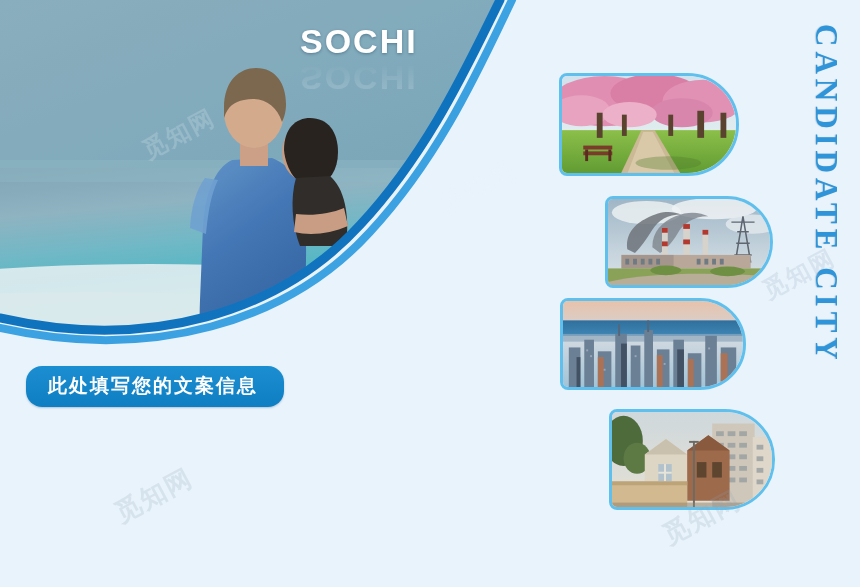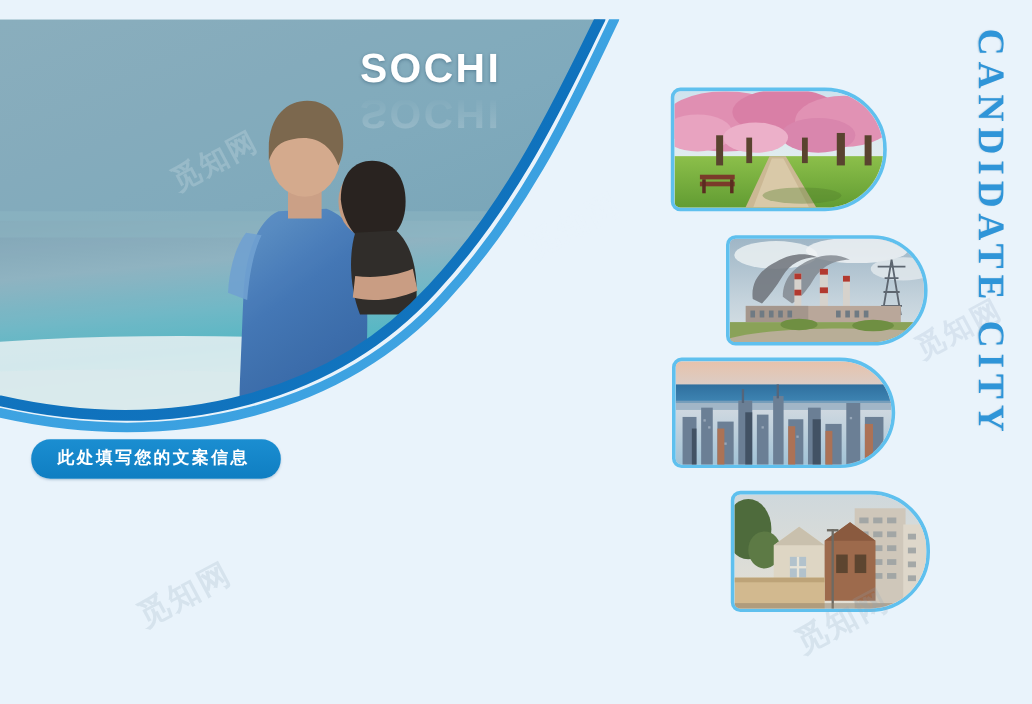--- a/index.html
+++ b/index.html
@@ -5,21 +5,21 @@
   html,body{margin:0;padding:0;}
   body{
     width:860px;height:587px;
     background:#e9f3fb;
     font-family:"Liberation Sans","DejaVu Sans",sans-serif;
     overflow:hidden;position:relative;
   }
   .page{position:absolute;inset:0;width:860px;height:587px;overflow:hidden;background:#e9f3fb;}
 
   
-  .hero-wrap{position:absolute;left:0;top:16px;width:560px;height:380px;}
+  .hero-wrap{position:absolute;left:0;top:0;width:560px;height:380px;}
   .hero-svg{position:absolute;left:0;top:0;}
   .hero-title-box{
     position:absolute;left:300px;top:24px;width:200px;height:80px;
     pointer-events:none;
   }
   .hero-title{
     font-size:34px;font-weight:bold;color:#ffffff;letter-spacing:2px;
     line-height:1;text-align:left;
     text-shadow:0 1px 3px rgba(0,40,70,.35);
   }
@@ -31,21 +31,21 @@
     -webkit-mask-image:linear-gradient(to top,transparent 10%,rgba(0,0,0,.85) 95%);
     mask-image:linear-gradient(to top,transparent 10%,rgba(0,0,0,.85) 95%);
   }
 
   
   .heading-pill{
     position:absolute;left:26px;top:366px;
     padding:7px 26px 8px 22px;
     background:linear-gradient(180deg,#1b8ed1 0%,#0f7ec2 100%);
     border-radius:16px 16px 16px 16px;
-    color:#fff;font-size:14px;font-weight:bold;letter-spacing:2px;
+    color:#fff;font-size:19px;font-weight:bold;letter-spacing:2px;
     font-family:"DejaVu Sans","Liberation Sans",sans-serif;
     box-shadow:0 1px 2px rgba(0,60,110,.25);
     white-space:nowrap;
   }
   .heading-pill::after{
     content:"";position:absolute;right:-1px;top:0;height:100%;width:26px;
     background:transparent;
   }
 
   

